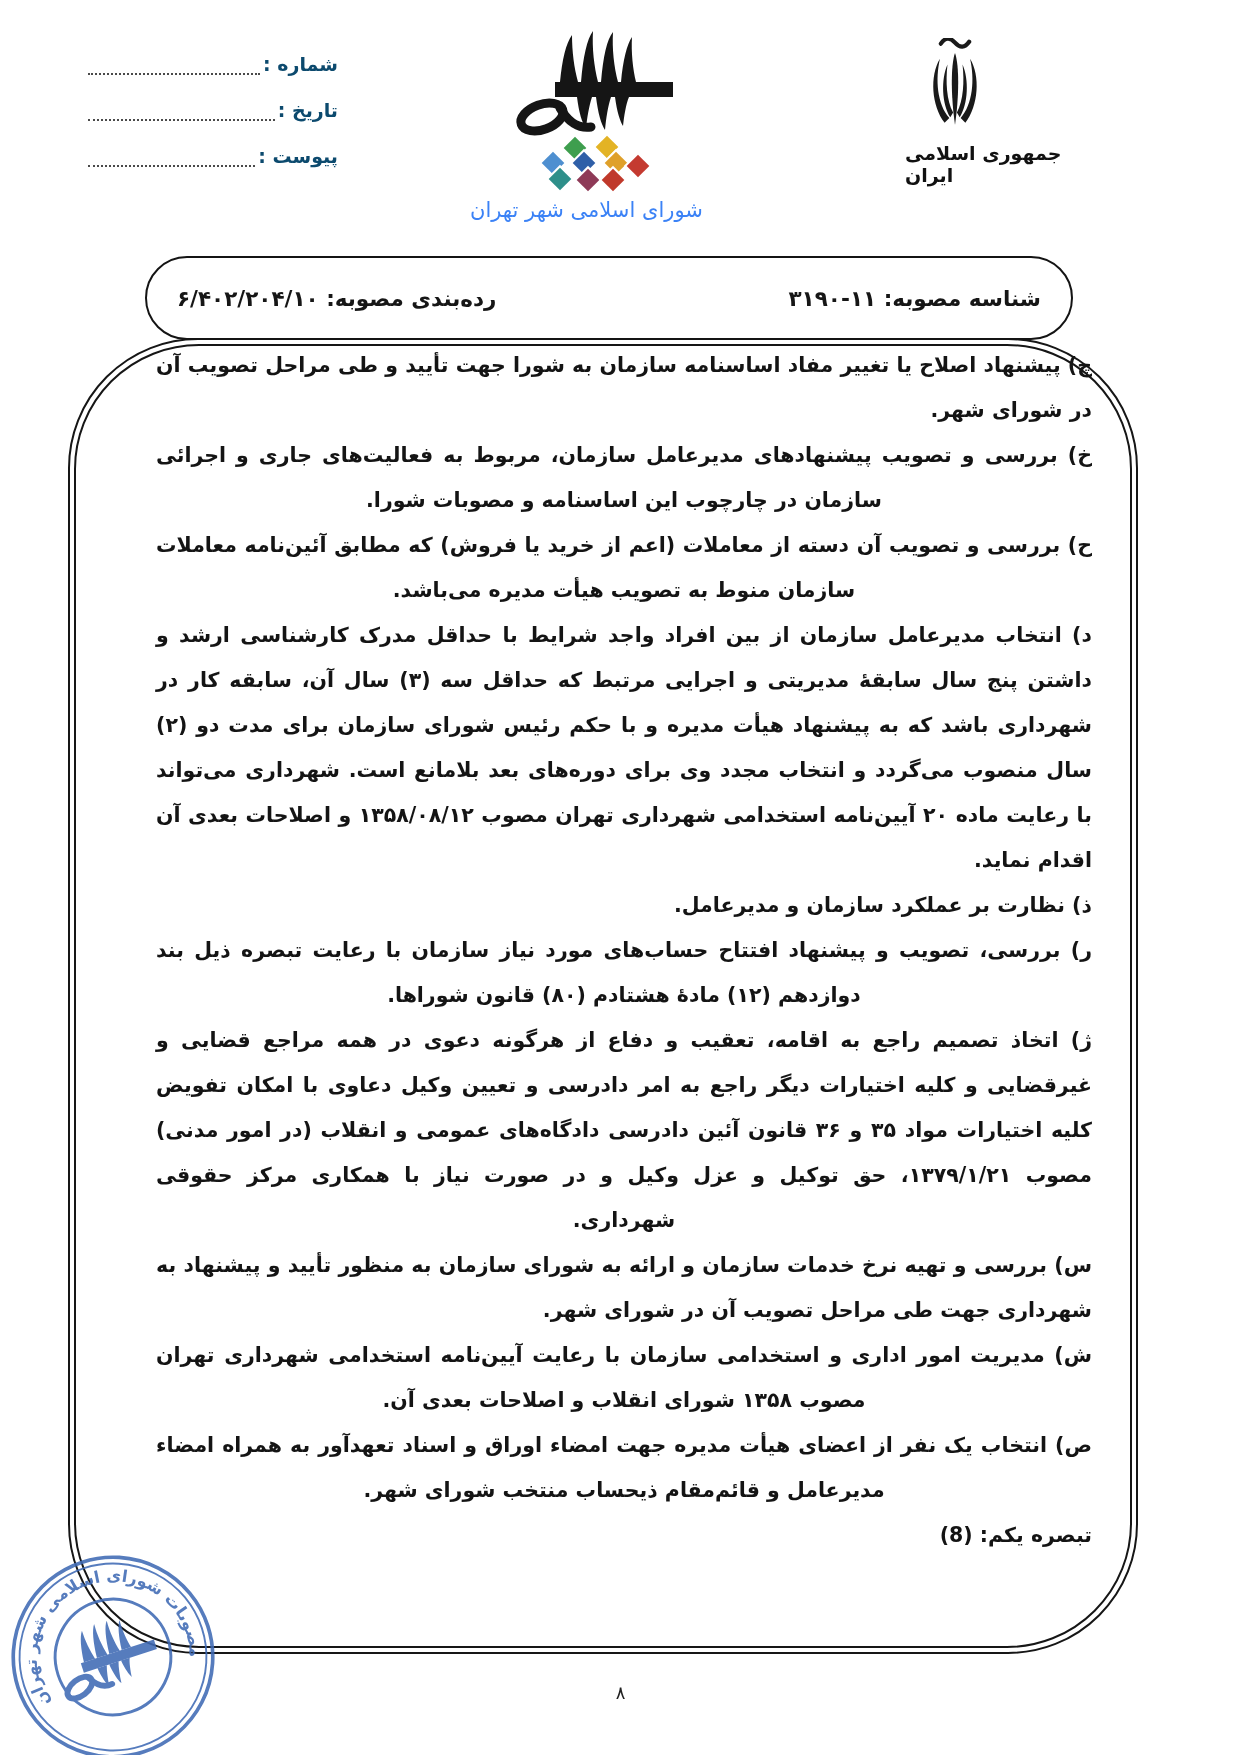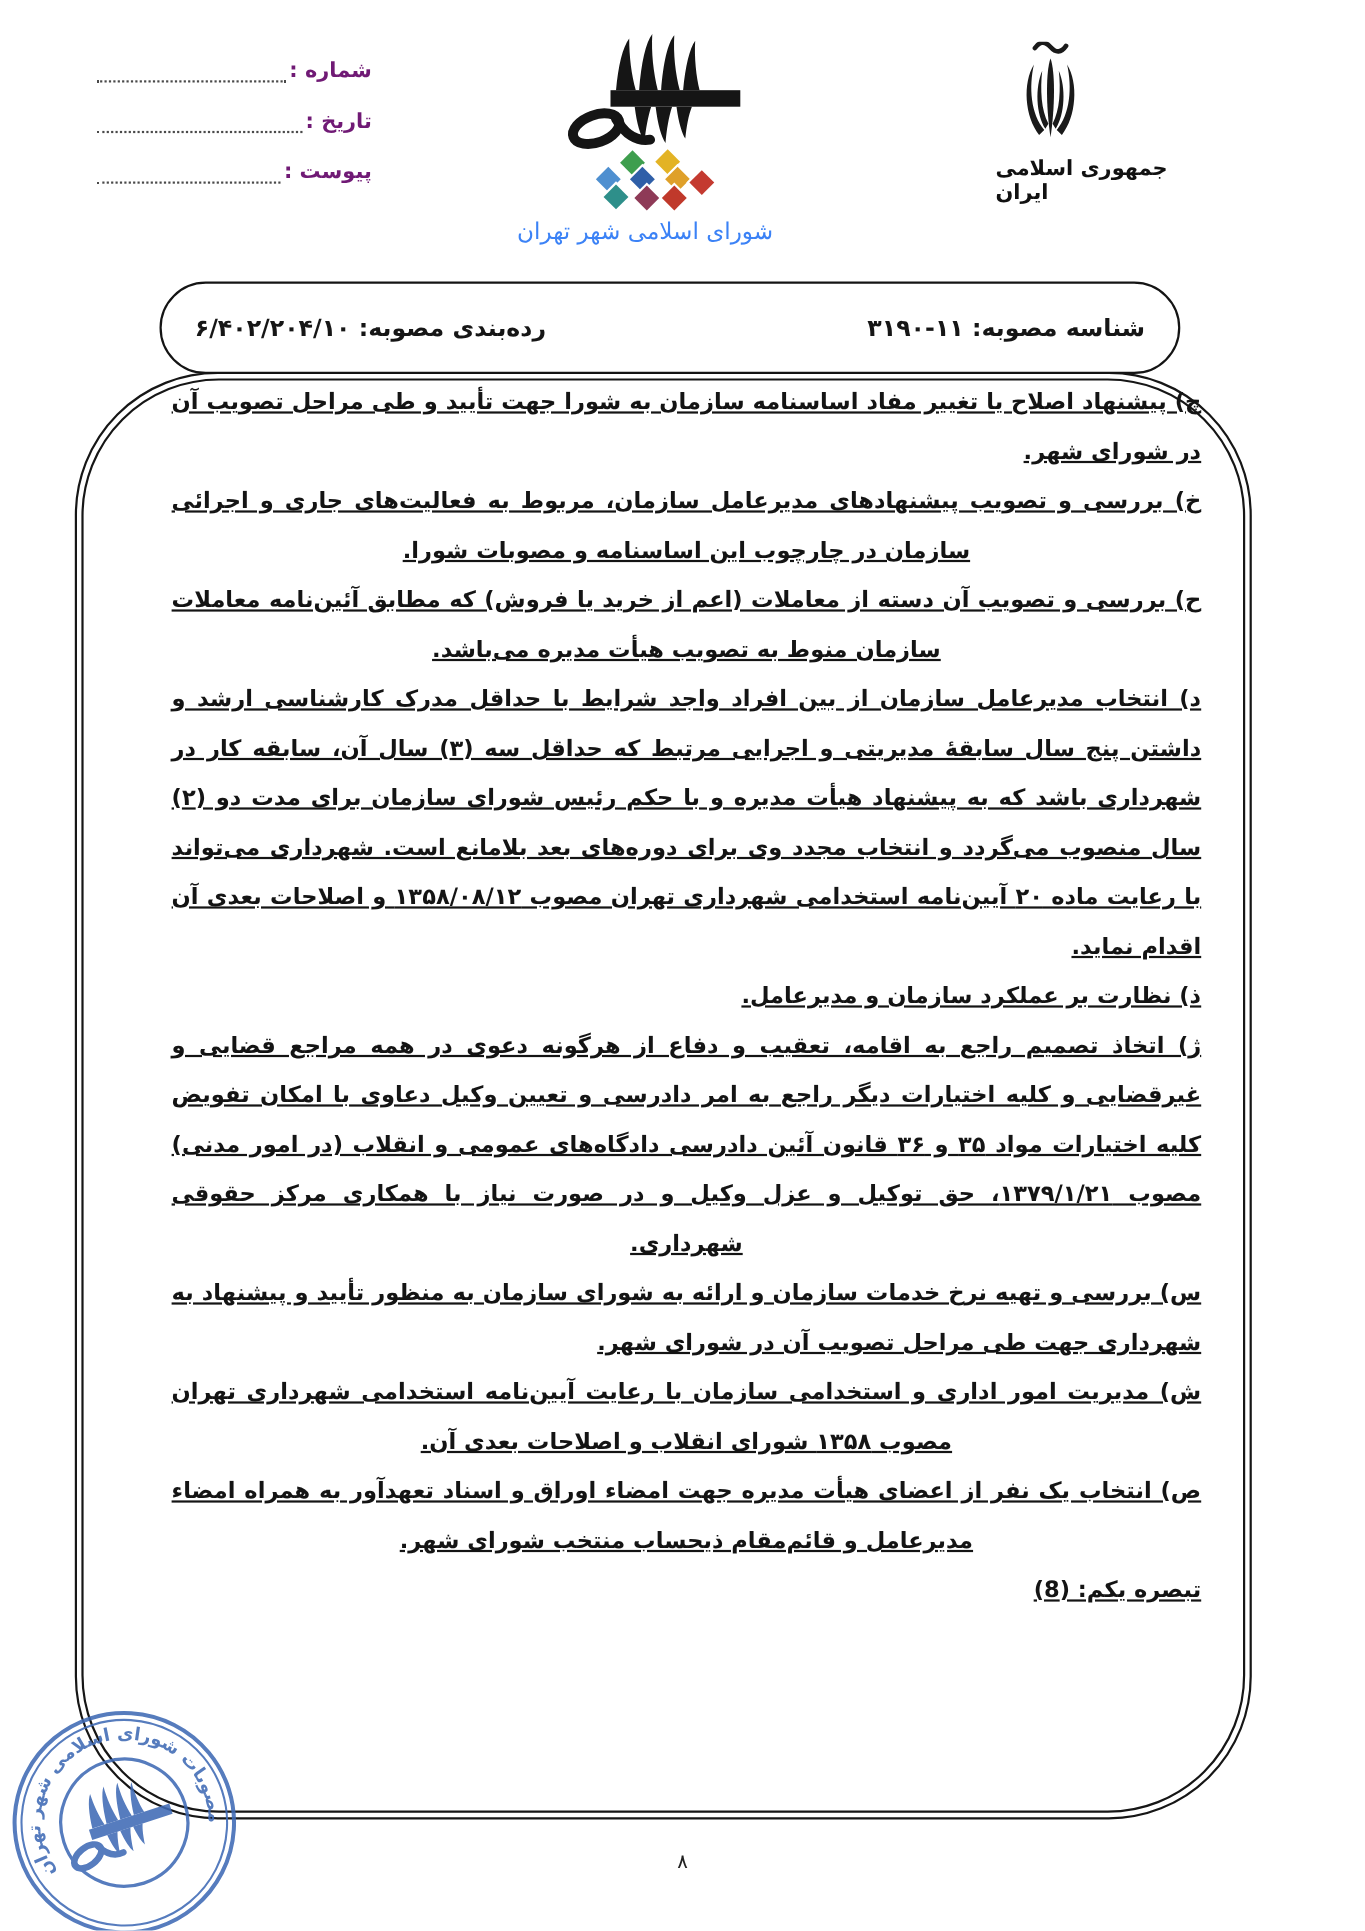--- a/index.html
+++ b/index.html
@@ -3,42 +3,42 @@
 <meta charset="utf-8">
 <style>
   html,body{margin:0;padding:0;}
   body{
     width:1241px;height:1755px;position:relative;background:#ffffff;
     font-family:"DejaVu Sans",sans-serif;color:#161616;overflow:hidden;
   }
   
   .letterhead-fields{position:absolute;left:88px;top:52px;width:250px;direction:rtl;}
   .lh-row{display:flex;align-items:flex-end;margin-bottom:23px;height:23px;}
-  .lh-label{font-weight:700;font-size:19px;white-space:nowrap;color:#701a75;}
+  .lh-label{font-weight:700;font-size:19px;white-space:nowrap;color:#0c4a6e;}
   .lh-dots{flex:1;border-bottom:2px dotted #4a4a4a;height:15px;margin-right:3px;}
   .council-logo{position:absolute;left:470px;top:28px;width:290px;height:205px;}
   .council-logo svg.mark{position:absolute;left:35px;top:2px;color:#151515;}
   .logo-diamonds i{position:absolute;width:16px;height:16px;transform:translate(-50%,-50%) rotate(45deg);box-shadow:0 0 0 2px #fff;display:block;}
   .logo-caption{position:absolute;top:170px;left:0;width:100%;text-align:left;
     font-weight:400;font-size:21px;direction:rtl;color:#3b82f6;}
   .national-emblem{position:absolute;left:905px;top:38px;width:190px;text-align:left;color:#1a1a1a;}
   .emblem-caption{margin-top:2px;font-weight:700;font-size:19px;direction:rtl;color:#111;}
   
   .meta-bar{position:absolute;left:145px;top:256px;width:928px;height:84px;box-sizing:border-box;
     border:2.5px solid #141414;border-radius:46px;background:#fff;z-index:3;
     display:flex;align-items:center;justify-content:space-between;direction:rtl;
     padding:0 30px;font-weight:700;font-size:21.5px;}
   
   .frame-outer{position:absolute;left:68px;top:338px;width:1070px;height:1316px;box-sizing:border-box;
     border:2.6px solid #161616;border-radius:130px;z-index:1;}
   .frame-inner{position:absolute;inset:4px;border:2.6px solid #161616;border-radius:125px;}
   
   .body-text{position:absolute;left:156px;top:343px;width:936px;z-index:2;direction:rtl;
     font-weight:700;font-size:20.5px;line-height:45px;color:#141414;}
-  .para{margin:0;text-align:justify;text-decoration:underline;}
+  .para{margin:0;text-align:justify;}
   .para.al-right{text-align-last:right;}
   .para.al-center{text-align-last:center;}
   
   .stamp{position:absolute;left:8px;top:1552px;width:210px;height:210px;z-index:4;
     transform:rotate(-18deg);color:var(--stamp-color,#3f6ab5);opacity:.88;}
   
   .page-num{position:absolute;top:1682px;left:0;width:100%;text-align:center;
     font-size:18px;font-weight:400;color:#222;}
 </style>
 </head>
@@ -103,20 +103,21 @@
 <div class="frame-outer">
   <div class="frame-inner"></div>
 </div>
 
 <div class="body-text">
     <p class="para al-right">چ) پیشنهاد اصلاح یا تغییر مفاد اساسنامه سازمان به شورا جهت تأیید و طی مراحل تصویب آن در شورای شهر.</p>
     <p class="para al-center">خ) بررسی و تصویب پیشنهادهای مدیرعامل سازمان، مربوط به فعالیت‌های جاری و اجرائی سازمان در چارچوب این اساسنامه و مصوبات شورا.</p>
     <p class="para al-center">ح) بررسی و تصویب آن دسته از معاملات (اعم از خرید یا فروش) که مطابق آئین‌نامه معاملات سازمان منوط به تصویب هیأت مدیره می‌باشد.</p>
     <p class="para al-right">د) انتخاب مدیرعامل سازمان از بین افراد واجد شرایط با حداقل مدرک کارشناسی ارشد و داشتن پنج سال سابقهٔ مدیریتی و اجرایی مرتبط که حداقل سه (۳) سال آن، سابقه کار در شهرداری باشد که به پیشنهاد هیأت مدیره و با حکم رئیس شورای سازمان برای مدت دو (۲) سال منصوب می‌گردد و انتخاب مجدد وی برای دوره‌های بعد بلامانع است. شهرداری می‌تواند با رعایت ماده ۲۰ آیین‌نامه استخدامی شهرداری تهران مصوب ۱۳۵۸/۰۸/۱۲ و اصلاحات بعدی آن اقدام نماید.</p>
     <p class="para al-right">ذ) نظارت بر عملکرد سازمان و مدیرعامل.</p>
+    <p class="para al-center">ر) بررسی، تصویب و پیشنهاد افتتاح حساب‌های مورد نیاز سازمان با رعایت تبصره ذیل بند دوازدهم (۱۲) مادهٔ هشتادم (۸۰) قانون شوراها.</p>
     <p class="para al-center">ژ) اتخاذ تصمیم راجع به اقامه، تعقیب و دفاع از هرگونه دعوی در همه مراجع قضایی و غیرقضایی و کلیه اختیارات دیگر راجع به امر دادرسی و تعیین وکیل دعاوی با امکان تفویض کلیه اختیارات مواد ۳۵ و ۳۶ قانون آئین دادرسی دادگاه‌های عمومی و انقلاب (در امور مدنی) مصوب ۱۳۷۹/۱/۲۱، حق توکیل و عزل وکیل و در صورت نیاز با همکاری مرکز حقوقی شهرداری.</p>
     <p class="para al-right">س) بررسی و تهیه نرخ خدمات سازمان و ارائه به شورای سازمان به منظور تأیید و پیشنهاد به شهرداری جهت طی مراحل تصویب آن در شورای شهر.</p>
     <p class="para al-center">ش) مدیریت امور اداری و استخدامی سازمان با رعایت آیین‌نامه استخدامی شهرداری تهران مصوب ۱۳۵۸ شورای انقلاب و اصلاحات بعدی آن.</p>
     <p class="para al-center">ص) انتخاب یک نفر از اعضای هیأت مدیره جهت امضاء اوراق و اسناد تعهدآور به همراه امضاء مدیرعامل و قائم‌مقام ذیحساب منتخب شورای شهر.</p>
     <p class="para al-right">تبصره یکم: (8)</p>
   </div>
 
 <svg class="stamp" viewBox="-100 -100 200 200">
   <g fill="none" stroke="currentColor">
     <circle r="95" stroke-width="3.5"></circle>

